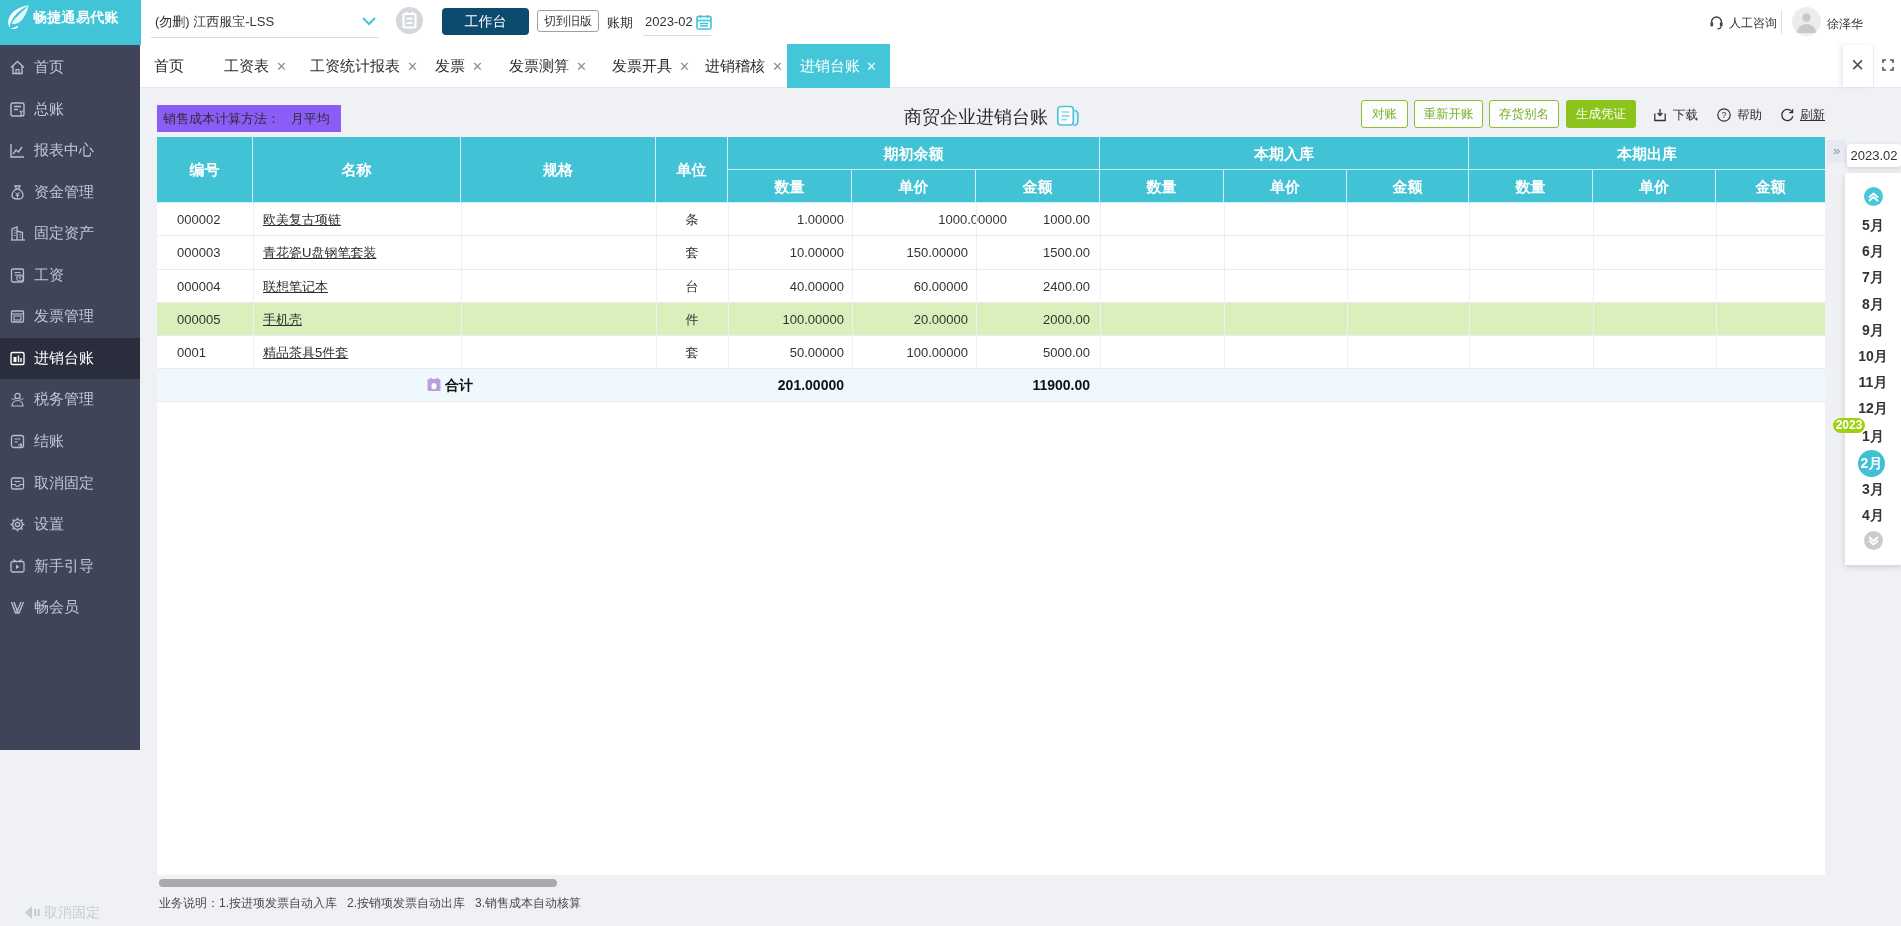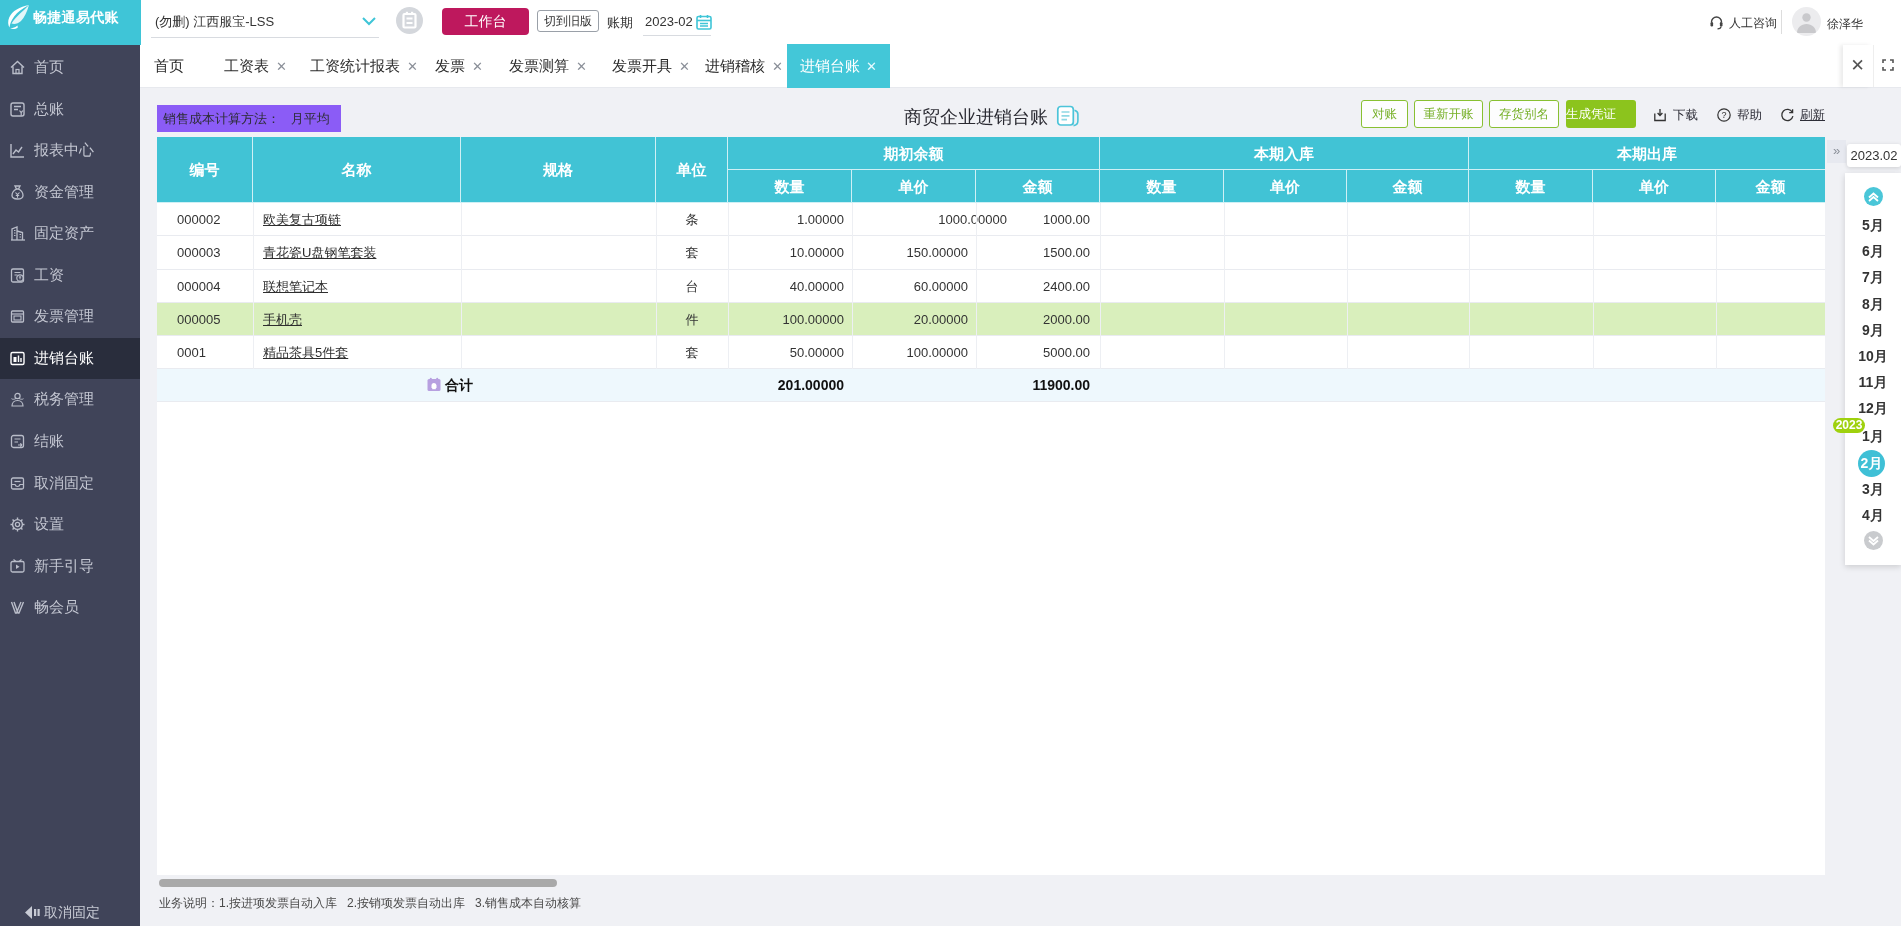--- a/index.html
+++ b/index.html
@@ -1,34 +1,34 @@
 <!DOCTYPE html>
 <html><head><meta charset="utf-8">
 <style>
 *{margin:0;padding:0;box-sizing:border-box;}
 html,body{width:1901px;height:926px;overflow:hidden;}
 body{font-family:"Liberation Sans",sans-serif;background:#f0f1f5;position:relative;}
 .abs{position:absolute;}
 
-#sidebar{left:0;top:0;width:140px;height:926px;background:#404459;}
+#sidebar{left:0;top:0;width:140px;height:750px;background:#404459;}
 #logo{left:0;top:0;width:141px;height:45px;background:#3fc5d7;color:#fff;}
 #logo svg{position:absolute;left:3px;top:2px;}
 #logo .t{position:absolute;left:33px;top:9px;font-size:14px;font-weight:bold;letter-spacing:0.3px;}
 .mi{position:absolute;left:0;width:140px;height:41px;color:#c3c6d1;font-size:15px;}
 .mi svg{position:absolute;left:9px;top:12px;}
 .mi span{position:absolute;left:34px;top:11px;}
 .mi.sel{background:#292d3c;color:#fff;}
 #unpin{left:0;top:900px;width:140px;height:26px;color:#c8cbd5;font-size:14px;}
 
 #topbar{left:140px;top:0;width:1761px;height:44px;background:#fff;}
 #acct{left:15px;top:13px;width:228px;font-size:13px;color:#333;}
 #acctline{left:11px;top:37px;width:228px;border-top:1px solid #d8dbe0;}
 #chev{left:222px;top:17px;}
 #clipcirc{left:256px;top:7px;width:27px;height:27px;border-radius:50%;background:#d4d7dc;}
-#btn-work{left:302px;top:8px;width:87px;height:27px;background:#be185d;color:#fff;border-radius:4px;font-size:14px;text-align:center;line-height:27px;}
+#btn-work{left:302px;top:8px;width:87px;height:27px;background:#0c4a6e;color:#fff;border-radius:4px;font-size:14px;text-align:center;line-height:27px;}
 #btn-old{left:397px;top:10px;width:62px;height:22px;background:#fff;border:1px solid #9aa0a8;border-radius:3px;color:#333;font-size:12px;text-align:center;line-height:20px;}
 #zq{left:467px;top:14px;font-size:13px;color:#333;}
 #zqv{left:505px;top:14px;font-size:13px;color:#333;}
 #zqline{left:503px;top:35px;width:68px;border-top:1px solid #d8dbe0;}
 #cal{left:556px;top:14px;}
 #csr{left:1569px;top:15px;font-size:12px;color:#333;}
 #csr svg{vertical-align:-3px;margin-right:5px;}
 #udiv{left:1641px;top:10px;width:1px;height:24px;background:#ddd;}
 #avatar{left:1652px;top:7px;width:29px;height:29px;border-radius:50%;background:#ececee;overflow:hidden;}
 #uname{left:1687px;top:16px;font-size:12px;color:#333;}
@@ -38,21 +38,21 @@
 .tab .x{color:#8a8f98;font-size:13px;margin-left:7px;}
 #tab-act{position:absolute;left:647px;top:0;width:103px;height:44px;background:#43c7d8;color:#fff;text-align:center;line-height:44px;font-size:15px;}
 #tab-act .x{color:#e8fbff;font-size:13px;margin-left:6px;}
 #wbox1{left:1703px;top:1px;width:29px;height:42px;background:#fff;box-shadow:-3px 0 4px rgba(0,0,0,.08);color:#555;font-size:17px;text-align:center;line-height:42px;}
 #wbox2{left:1733px;top:1px;width:28px;height:42px;background:#fff;border-left:1px solid #eee;color:#555;text-align:center;line-height:42px;}
 
 #method{left:157px;top:105px;width:184px;height:27px;background:#8b5cf6;font-size:13px;color:#2d2d35;line-height:27px;padding-left:6px;}
 #title{left:751px;top:105px;width:450px;text-align:center;font-size:18px;font-weight:normal;color:#2a2a32;}
 #titleicon{left:1056px;top:104px;}
 .gbtn{position:absolute;top:100px;height:28px;border:1px solid #88c032;border-radius:3px;color:#76b028;font-size:12.5px;text-align:center;line-height:26px;background:#fdfdfe;}
-#gb4{position:absolute;top:100px;left:1566px;width:70px;height:28px;background:#8cc41d;border-radius:3px;color:#fff;font-size:12.5px;line-height:28px;}
+#gb4{position:absolute;top:100px;left:1566px;width:70px;height:28px;background:#8cc41d;border-radius:3px;color:#fff;font-size:12.5px;text-align:center;line-height:28px;}
 .titem{position:absolute;top:107px;font-size:12.5px;color:#2e2e38;}
 .titem svg{vertical-align:-3px;margin-right:6px;}
 
 #card{left:157px;top:137px;width:1668px;height:738px;background:#fff;}
 .hcell{position:absolute;background:#41c3d5;color:#fff;font-size:15px;font-weight:bold;text-align:center;border-right:1px solid rgba(255,255,255,.75);border-bottom:1px solid rgba(255,255,255,.75);}
 .row{position:absolute;left:157px;width:1668px;height:33.2px;border-bottom:1px solid #e9ebf0;}
 .cell{position:absolute;top:0;height:33.2px;line-height:33.2px;font-size:13px;color:#333;}
 .num{text-align:right;}
 .vline{position:absolute;top:203px;height:199px;width:1px;background:#edeff3;}
 #totrow{left:157px;top:369px;width:1668px;height:33.3px;background:#eef8fd;border-bottom:1px solid #e9ebf0;}

